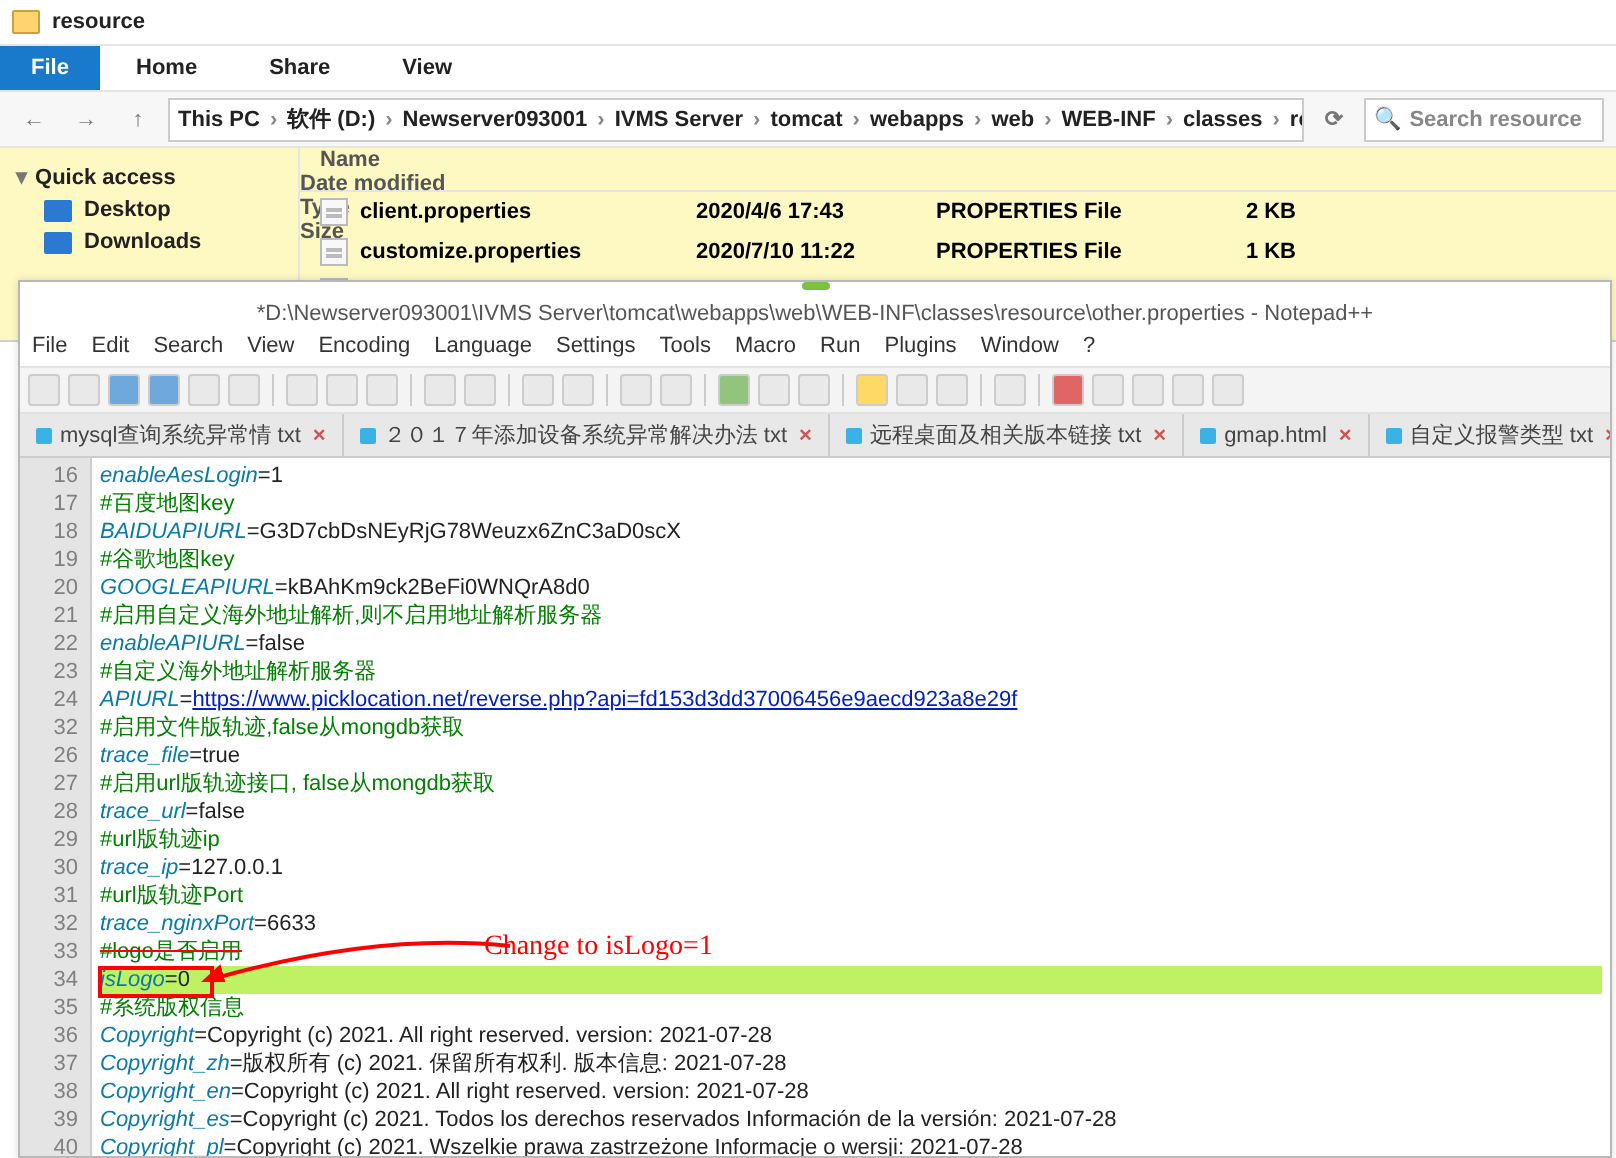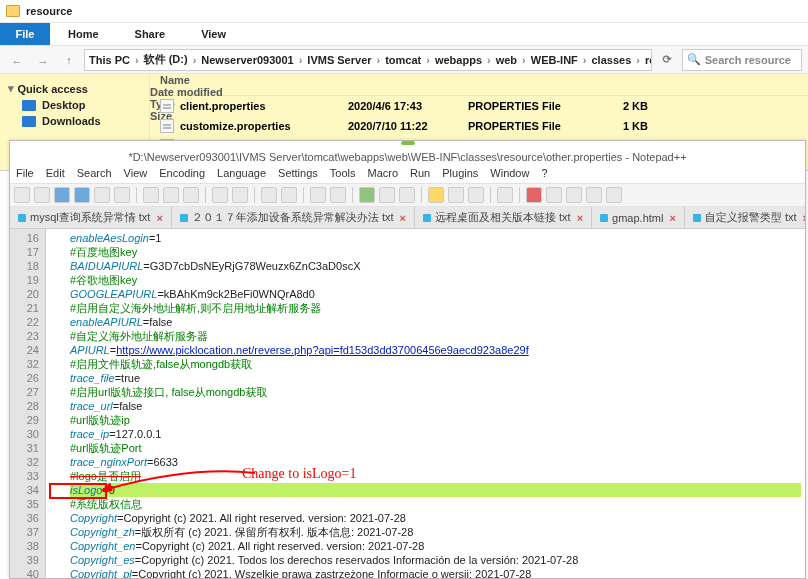--- a/index.html
+++ b/index.html
@@ -56,21 +56,21 @@
 .tbtn.green { background: #93c47d; }
 .tbtn.yellow { background: #ffd966; }
 .npp-tabs { height: 22px; display: flex; align-items: stretch; background: #f4f4f4; border-bottom: 1px solid #ccc; overflow: hidden; }
 .npp-tab { padding: 0 8px; display: flex; align-items: center; gap: 4px; background: #e8e8e8; border-right: 1px solid #ccc; color: #444; white-space: nowrap; }
 .npp-tab .dot { width: 8px; height: 8px; background: #3bb2e6; border-radius: 1px; }
 .npp-tab .x { color: #c55; font-weight: bold; margin-left: 2px; }
 .editor { flex: 1; display: flex; font-family: Consolas, "Courier New", monospace; font-size: 12px; line-height: 14px; overflow: hidden; position: relative; }
 .gutter { width: 36px; background: #e4e4e4; color: #808080; text-align: right; padding: 2px 6px 2px 0; border-right: 1px solid #ccc; }
 .gutter div { height: 14px; }
 .code { flex: 1; padding: 2px 4px; white-space: pre; position: relative; }
-.code-line { height: 14px; margin-left: 20px; }
+.code-line { height: 14px; }
 .code-line.hl { background: #bef264; }
 .k-ident { color: #0a7aa6; font-style: italic; }
 .k-eq { color: #222; }
 .k-val { color: #222; }
 .k-cmt { color: #008000; }
 .k-url { color: #0020c2; text-decoration: underline; }
 .boxmark { position: absolute; border: 2px solid #ff0000; width: 58px; height: 16px; left: 39px; top: 254px; pointer-events: none; }
 .annotation { position: absolute; left: 232px; top: 238px; color: #ff0000; font-family: "Segoe UI"; font-size: 14px; pointer-events: none; }
 .arrow-svg { position: absolute; left: 90px; top: 232px; width: 160px; height: 30px; pointer-events: none; }
 </style>

